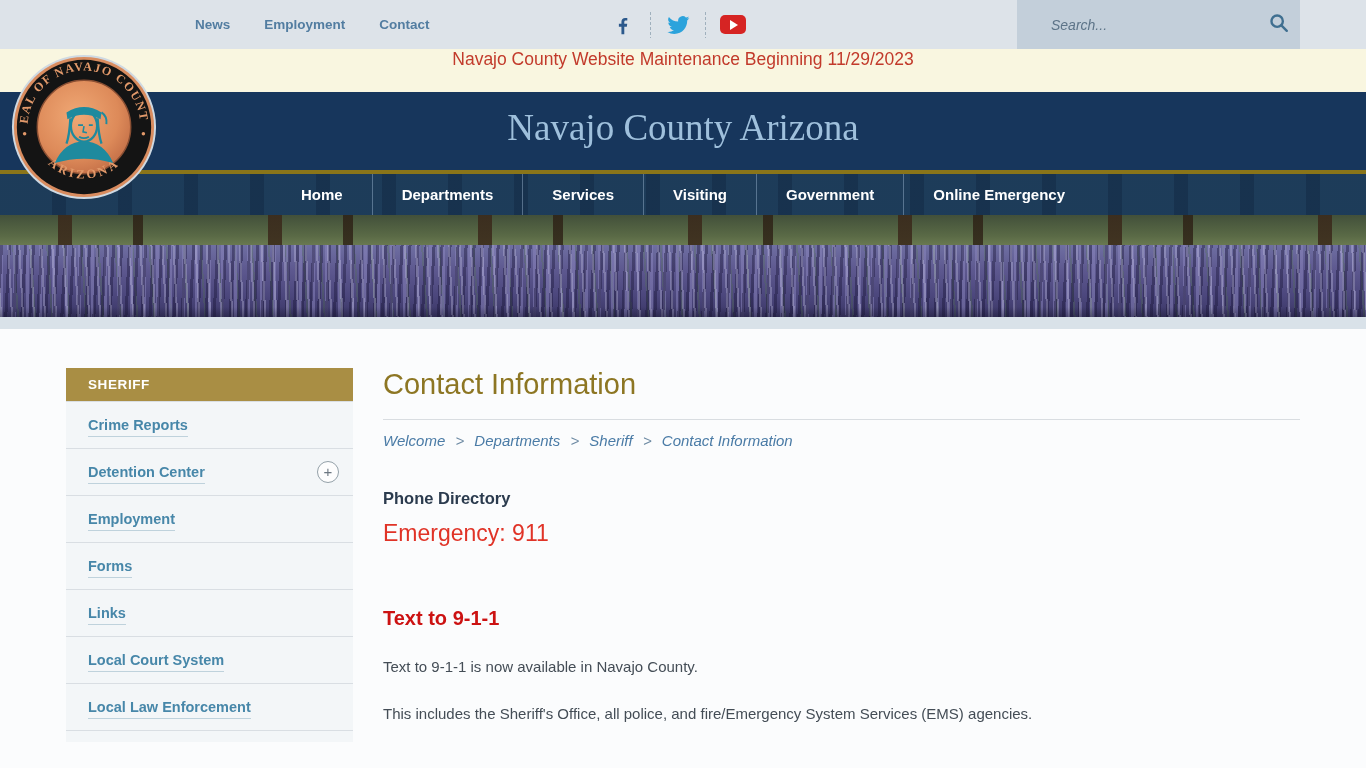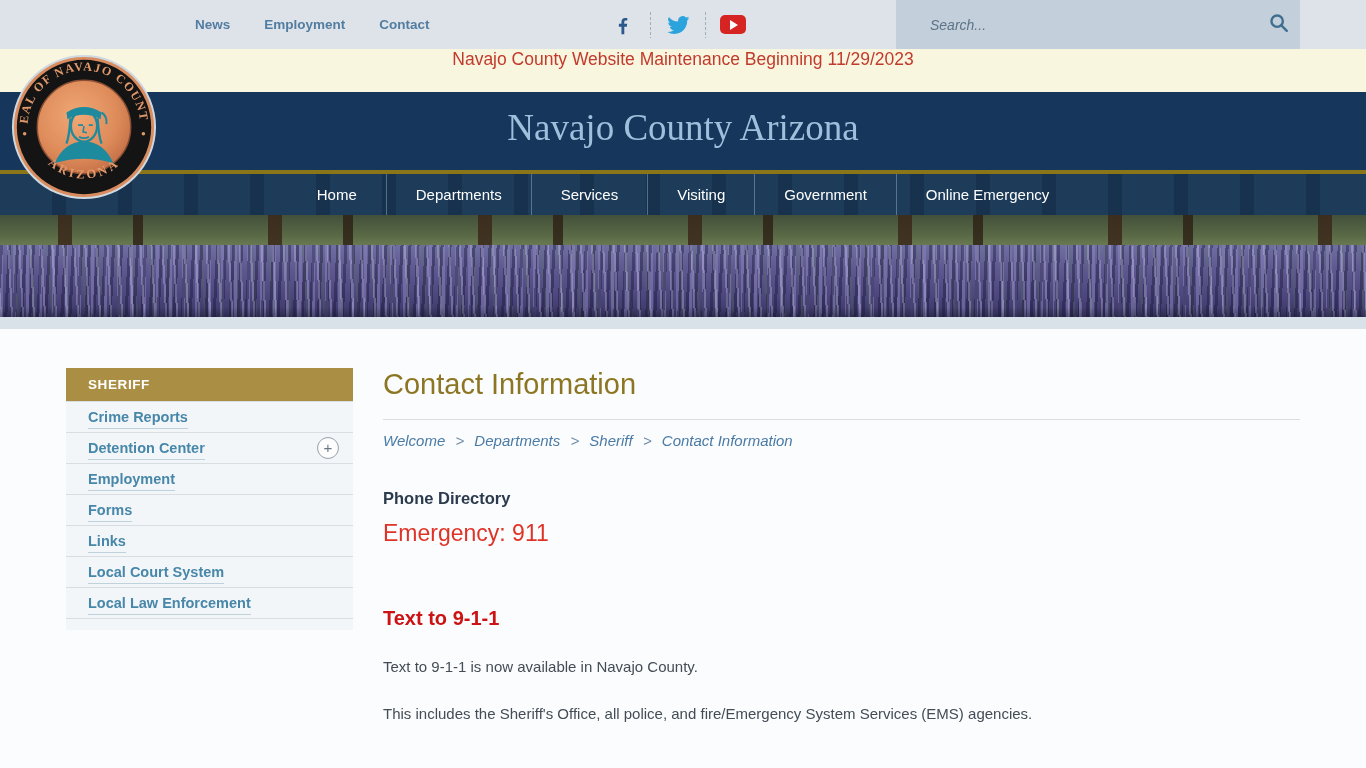--- a/index.html
+++ b/index.html
@@ -9,42 +9,42 @@
   
   .topbar { position:relative; height:49px; background:#dde3e9; }
   .topbar-links { position:absolute; left:195px; top:0; height:49px; display:flex; align-items:center; gap:34px; }
   .topbar-links a { color:#527da1; font-size:13.5px; font-weight:bold; text-decoration:none; }
   .social { position:absolute; left:608px; top:0; height:49px; display:flex; align-items:center; }
   .social-sep { width:1px; height:26px; margin:0 12px;
                 background-image:linear-gradient(#9fb0bd 60%, transparent 0); background-size:1px 5px; }
   .social-btn { width:30px; height:30px; display:flex; align-items:center; justify-content:center; cursor:pointer; }
   .yt-badge { width:26px; height:19px; background:#d62423; border-radius:5px; display:flex; align-items:center; justify-content:center; }
   .yt-badge .tri { width:0; height:0; border-left:8px solid #fff; border-top:5px solid transparent; border-bottom:5px solid transparent; margin-left:2px; }
-  .searchbox { position:absolute; right:66px; top:0; width:404px; height:49px; background:#c3cfda;
+  .searchbox { position:absolute; right:66px; top:0; width:283px; height:49px; background:#c3cfda;
                display:flex; align-items:center; padding:0 6px 0 34px; }
   .searchbox input { flex:1; background:transparent; border:none; outline:none; font-style:italic;
                      font-size:14px; color:#5d7488; font-family:"Liberation Sans", sans-serif; }
   .searchbox input::placeholder { color:#5d7488; }
   .search-btn { background:none; border:none; cursor:pointer; padding:4px; }
 
   
   .alert { height:43px; background:#f9f6e0; display:flex; align-items:flex-start; justify-content:center; }
   .alert span { color:#c23a2b; font-size:17.5px; }
 
   
   .masthead { position:relative; height:82px; background:#17365c; border-bottom:4px solid #8a7519; }
   .site-title { position:absolute; left:0; right:0; top:14px; text-align:center;
                 font-family:"Liberation Serif", serif; font-size:37px; font-weight:400; color:#9fc0dc; }
   .seal { position:absolute; left:11px; top:-38px; width:146px; height:146px; z-index:30; cursor:pointer; }
 
   
   .nav { position:relative; height:41px; background:#1c3c63; display:flex; align-items:center; justify-content:center; z-index:5; }
   .nav::after { content:""; position:absolute; inset:0;
                 background:repeating-linear-gradient(90deg, rgba(35,60,45,.18) 0 52px, rgba(10,20,15,.25) 52px 66px); }
-  .nav a { position:relative; z-index:2; color:#fff; font-size:15px; font-weight:normal; text-decoration:none;
+  .nav a { position:relative; z-index:2; color:#fff; font-size:15px; font-weight:bold; text-decoration:none;
            padding:0 29px; line-height:41px; }
   .nav a + a { border-left:1px solid rgba(160,185,210,.45); }
 
   
   .hero { position:relative; height:102px; overflow:hidden; }
   .hero-forest { position:absolute; top:0; left:0; right:0; height:38px;
     background:
       repeating-linear-gradient(90deg, transparent 0 58px, rgba(58,40,26,.85) 58px 72px, transparent 72px 133px, rgba(44,31,20,.8) 133px 143px, transparent 143px 210px),
       linear-gradient(180deg, #42503a 0%, #5a6a46 55%, #76855a 100%); }
   .hero-field { position:absolute; top:30px; left:0; right:0; bottom:0;
@@ -57,21 +57,21 @@
   .hero-shadow { position:absolute; left:0; right:0; bottom:0; height:10px; background:linear-gradient(transparent, rgba(20,20,40,.35)); }
   .below-hero-strip { height:12px; background:#d9e2e9; }
 
   
   .page-body { display:flex; padding:39px 66px 0 66px; background:#fbfcfd; }
 
   
   .sidebar { width:287px; flex:none; }
   .sidebar-head { background:#a98e44; color:#fff; font-size:13.5px; font-weight:bold; letter-spacing:.6px;
                   padding:9px 22px; cursor:pointer; }
-  .sidebar-item { position:relative; background:#f3f6f8; border-top:1px solid #d9dee3; padding:6px 22px;
+  .sidebar-item { position:relative; background:#f3f6f8; border-top:1px solid #d9dee3; padding:14px 22px;
                   cursor:pointer; }
   .sidebar-item:first-of-type { border-top:none; }
   .sidebar-item a { color:#4787a9; font-size:14.5px; font-weight:bold; text-decoration:none;
                     border-bottom:1px solid #bfd2dc; padding-bottom:3px; }
   .sidebar-item .expander { position:absolute; right:14px; top:50%; transform:translateY(-50%);
         width:22px; height:22px; border:1px solid #94a1a9; border-radius:50%; color:#6b7680;
         font-size:15px; line-height:20px; text-align:center; background:#fdfdfd; cursor:pointer; }
   .sidebar-item.stub { height:12px; padding:0; }
 
   

